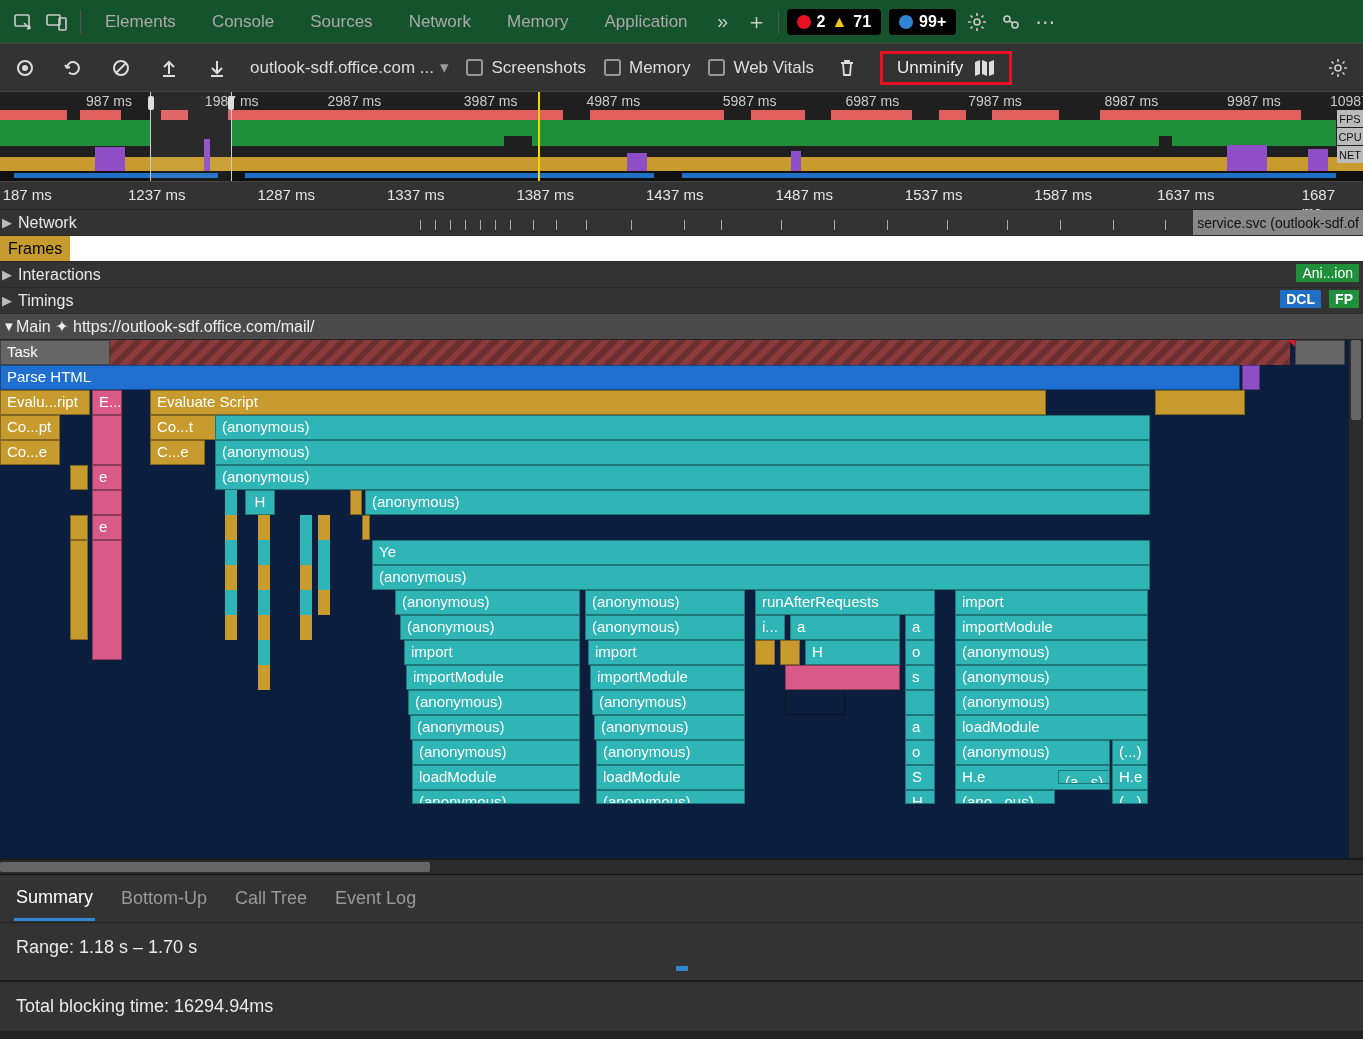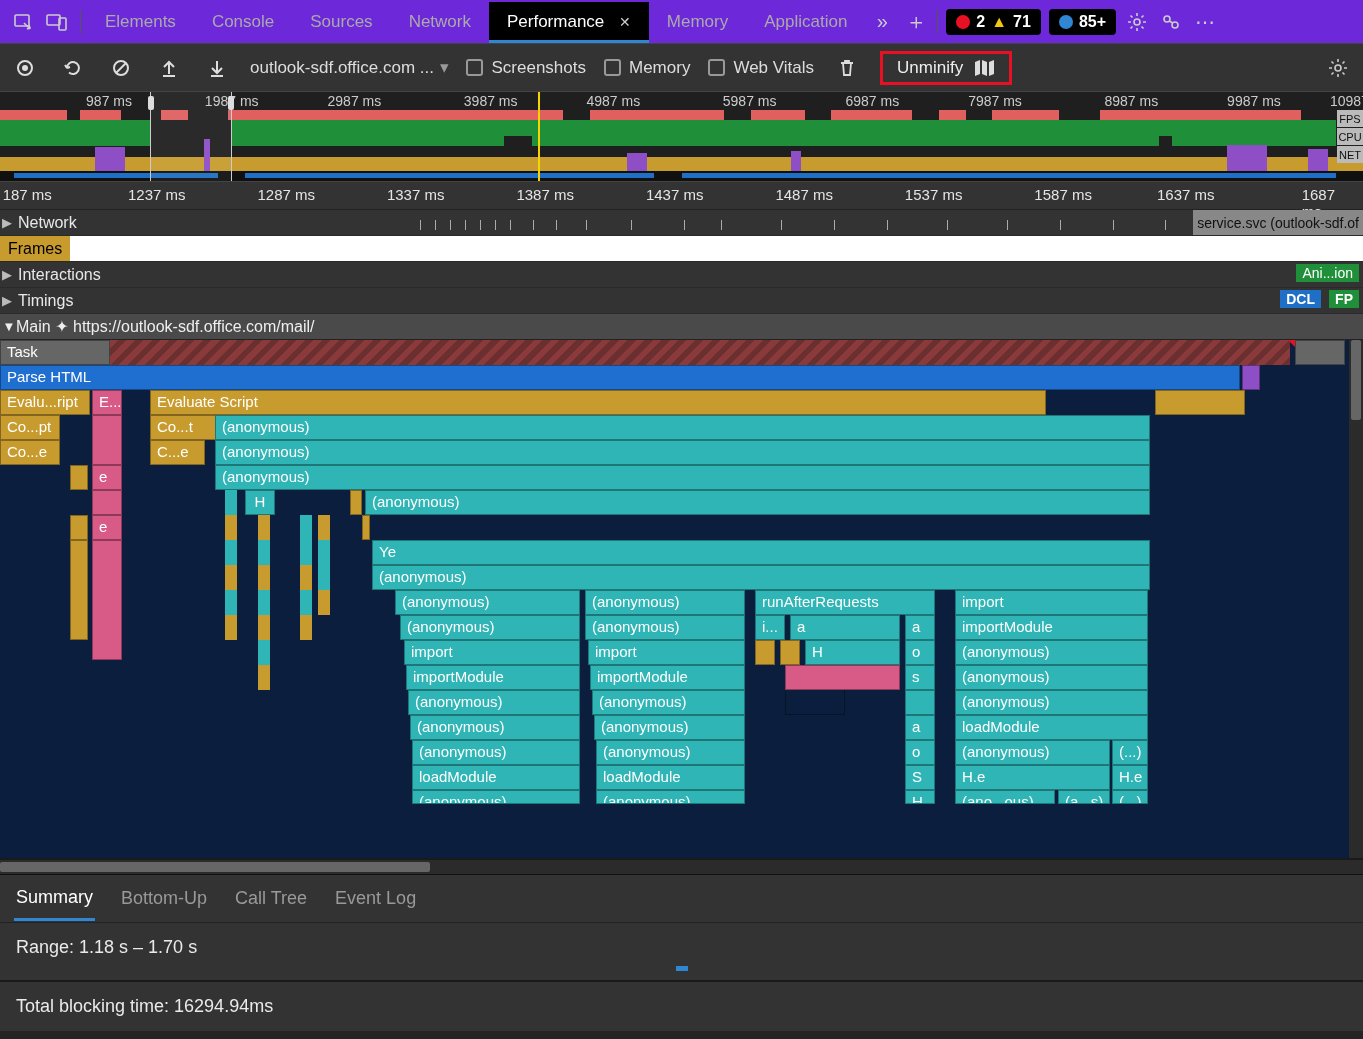--- a/index.html
+++ b/index.html
@@ -1,19 +1,19 @@
 <!DOCTYPE html>
 <html><head>
 <meta charset="utf-8">
 <style>
 * { margin: 0; padding: 0; box-sizing: border-box; font-family: "Segoe UI", Arial, sans-serif; }
 body { background: #242424; color: #ccc; width: 1363px; height: 1039px; overflow: hidden; position: relative; }
 
 
-.tabbar { height: 44px; background: #6d28d9; display: flex; align-items: center; padding: 0 6px; gap: 0; border-bottom: 1px solid #444; font-size: 17px; color: #aaa; }
+.tabbar { height: 44px; background: #14532d; display: flex; align-items: center; padding: 0 6px; gap: 0; border-bottom: 1px solid #444; font-size: 17px; color: #aaa; }
 .tabbar .icon-btn { width: 34px; height: 34px; display: flex; align-items: center; justify-content: center; cursor: pointer; }
 .tabbar .tab { padding: 10px 18px; cursor: pointer; }
 .tabbar .tab.active { background: #000; color: #fff; position: relative; }
 .tabbar .tab.active::after { content: ""; position: absolute; left: 0; right: 0; bottom: -1px; height: 3px; background: #2f86d2; }
 .tabbar .tab .close { margin-left: 10px; color: #ccc; font-size: 14px; }
 .statuspill { background: #000; border-radius: 4px; padding: 4px 10px; margin: 0 4px; display: flex; align-items: center; gap: 6px; font-size: 16px; font-weight: 600; }
 .dot-red { width: 14px; height: 14px; border-radius: 50%; background: #e81123; display: inline-block; }
 .tri-yel { color: #f2c811; font-size: 16px; }
 .dot-blue { width: 14px; height: 14px; border-radius: 50%; background: #2f86d2; display: inline-block; }
 
@@ -115,40 +115,36 @@
         <rect x="1" y="3" width="13" height="10" rx="1"></rect>
         <rect x="13" y="6" width="7" height="12" rx="1"></rect>
       </svg>
   </div>
   <div style="width:1px;height:24px;background:#555;margin:0 6px;"></div>
 
   <div class="tab">Elements</div>
   <div class="tab">Console</div>
   <div class="tab">Sources</div>
   <div class="tab">Network</div>
-  <div class="tab active">
-    <span>Performance</span>
-    <span class="close">✕</span>
-  </div>
   <div class="tab">Memory</div>
   <div class="tab">Application</div>
 
   <div class="icon-btn" style="font-size:20px;color:#ccc;">»</div>
   <div class="icon-btn" style="font-size:22px;color:#ccc;">＋</div>
   <div style="width:1px;height:24px;background:#555;margin:0 4px;"></div>
 
   <div class="statuspill">
     <span class="dot-red"></span>
     <span style="color:#fff;">2</span>
     <span class="tri-yel">▲</span>
     <span style="color:#fff;">71</span>
   </div>
   <div class="statuspill">
     <span class="dot-blue"></span>
-    <span style="color:#fff;">85+</span>
+    <span style="color:#fff;">99+</span>
   </div>
 
   <div class="icon-btn">
     <svg width="20" height="20" viewBox="0 0 20 20" stroke="#ccc" fill="none" stroke-width="1.6">
         <circle cx="10" cy="10" r="3"></circle>
         <path d="M10 1v3M10 16v3M1 10h3M16 10h3M3.5 3.5l2 2M14.5 14.5l2 2M16.5 3.5l-2 2M5.5 14.5l-2 2"></path>
       </svg>
   </div>
   <div class="icon-btn">
     <svg width="20" height="20" viewBox="0 0 20 20" stroke="#ccc" fill="none" stroke-width="1.6">
@@ -444,21 +440,21 @@
   <div class="bar c-teal" style="top:425px;left:412px;width:168px">loadModule</div>
   <div class="bar c-teal" style="top:425px;left:596px;width:149px">loadModule</div>
   <div class="bar c-teal" style="top:425px;left:905px;width:30px">S</div>
   <div class="bar c-teal" style="top:425px;left:955px;width:155px">H.e</div>
   <div class="bar c-teal" style="top:425px;left:1112px;width:36px">H.e</div>
 
   <div class="bar c-teal" style="top:450px;left:412px;width:168px;height:14px;overflow:hidden">(anonymous)</div>
   <div class="bar c-teal" style="top:450px;left:596px;width:149px;height:14px">(anonymous)</div>
   <div class="bar c-teal" style="top:450px;left:905px;width:30px;height:14px">H</div>
   <div class="bar c-teal" style="top:450px;left:955px;width:100px;height:14px">(ano...ous)</div>
-  <div class="bar c-teal" style="top:450px;left:1058px;width:52px;height:14px">(a...s)</div>
+  <div class="bar c-teal" style="top:430px;left:1058px;width:52px;height:14px">(a...s)</div>
   <div class="bar c-teal" style="top:450px;left:1112px;width:36px;height:14px">(...)</div>
 
   <div class="mini-col" style="left:225px;top:150px">
     <i style="background:#2fb5b5"></i>
       <i style="background:#c89b2e"></i>
       <i style="background:#2fb5b5"></i>
       <i style="background:#c89b2e"></i>
       <i style="background:#2fb5b5"></i>
       <i style="background:#c89b2e"></i>
   </div>

